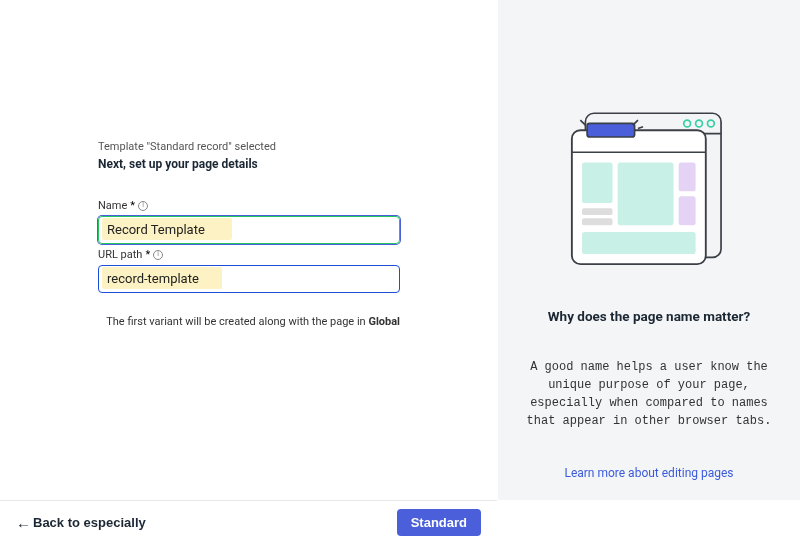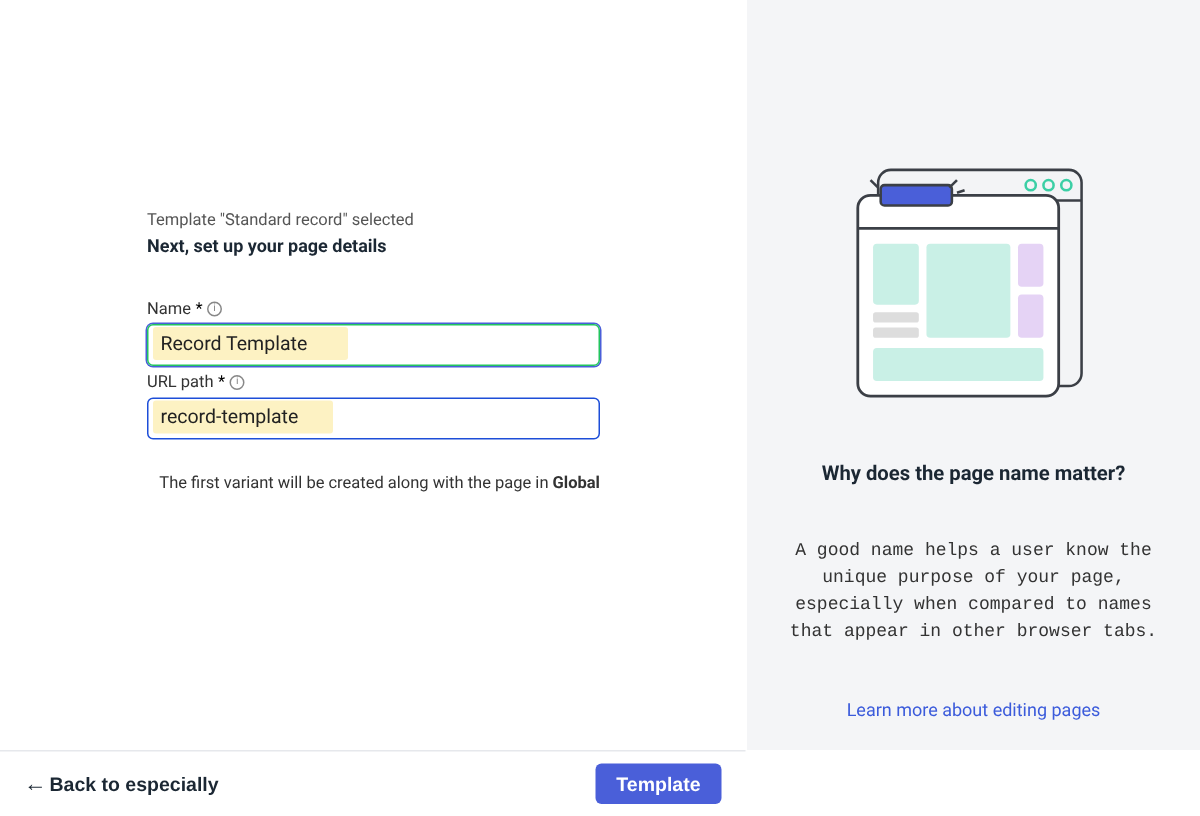--- a/index.html
+++ b/index.html
@@ -250,14 +250,14 @@
     <div class="info-body">A good name helps a user know the unique purpose of your page, especially when compared to names that appear in other browser tabs.</div>
     <a class="learn-link">Learn more about editing pages</a>
   </div>
 </div>
 
 <div class="footer-bar">
   <button class="back-btn">
     <span class="arrow-left">←</span>
     <span>Back to especially</span>
   </button>
-  <button class="continue-btn">Template</button>
+  <button class="continue-btn">Standard</button>
 </div>
 
 </body></html>

